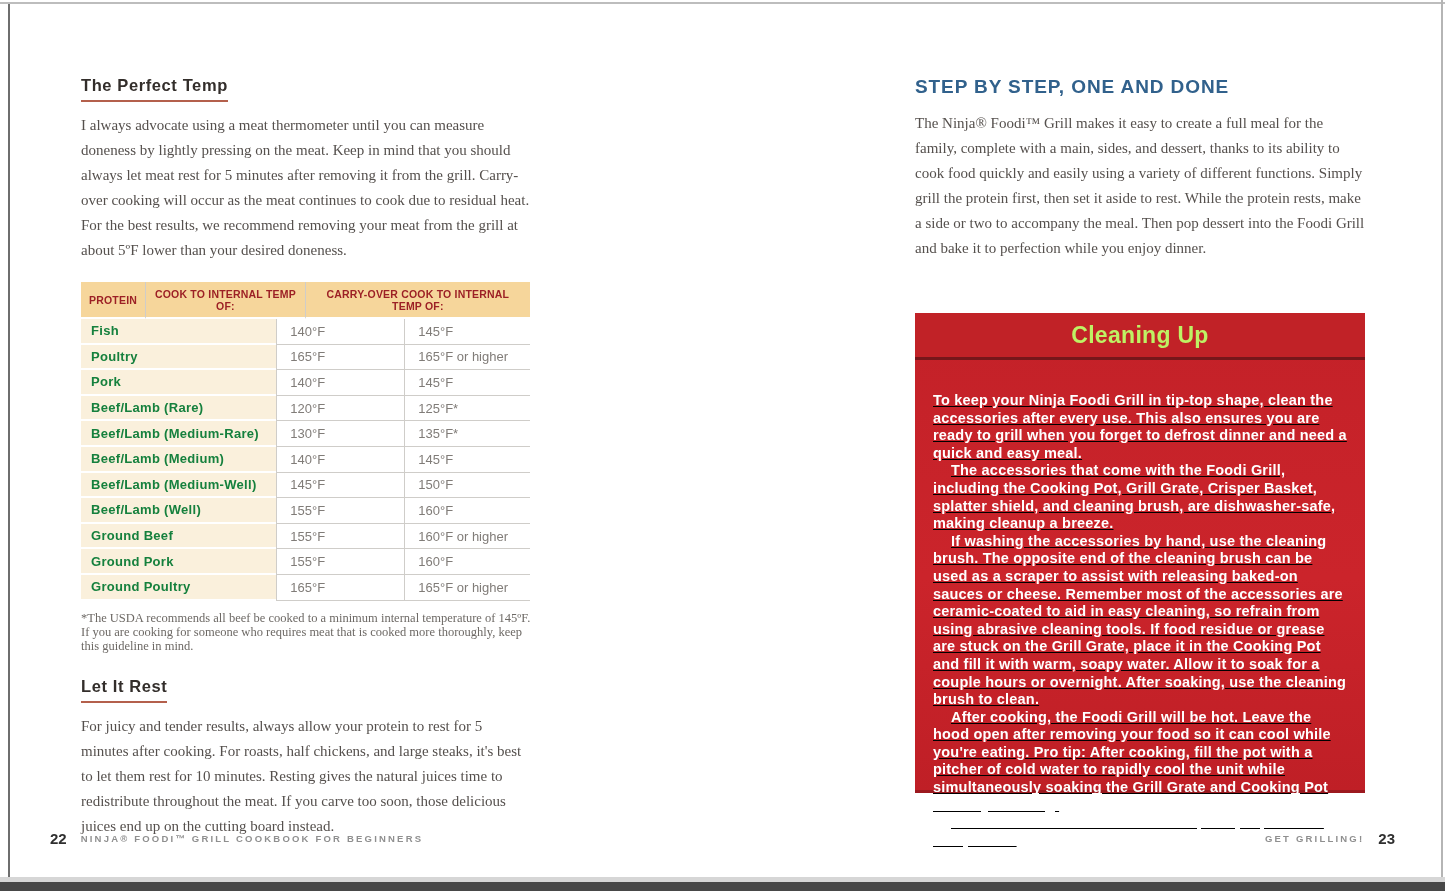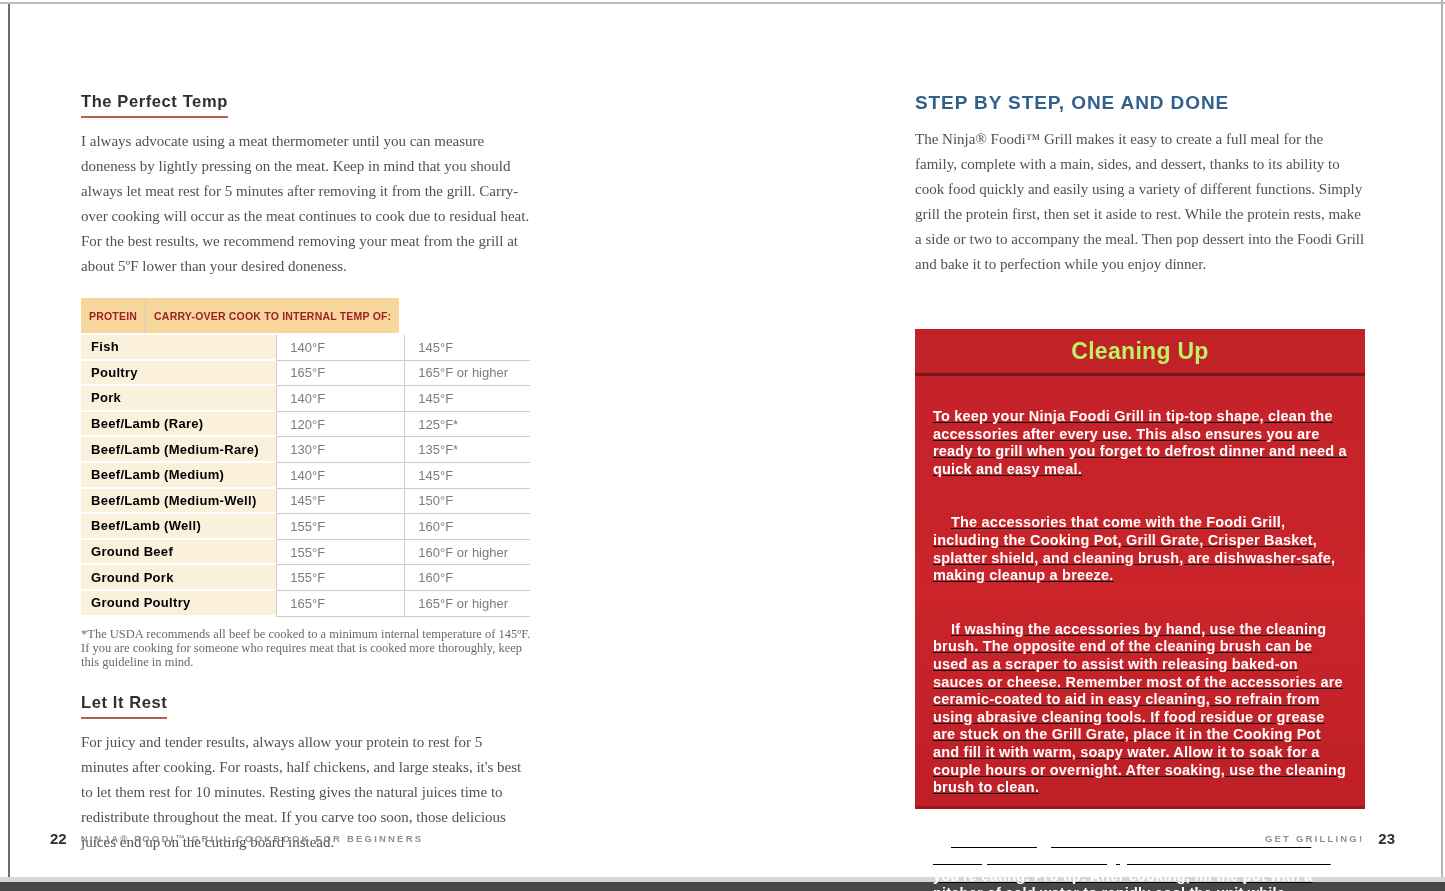--- a/index.html
+++ b/index.html
@@ -11,21 +11,21 @@
     overflow:hidden;
   }
   
   .edge-top    { position:absolute; left:0; top:2px; width:100%; height:2px; background:#bdbdbd; }
   .edge-right  { position:absolute; right:2px; top:0; width:2px; height:100%; background:#b5b5b5; }
   .edge-left   { position:absolute; left:8px; top:4px; width:2px; height:874px; background:#6e6e6e; }
   .edge-bottom-light { position:absolute; left:0; bottom:9px; width:100%; height:5px; background:#d6d6d6; }
   .edge-bottom-dark  { position:absolute; left:0; bottom:0; width:100%; height:9px; background:#474747; }
 
   
-  .col { position:absolute; top:92px; width:450px; }
+  .col { position:absolute; top:76px; width:450px; }
   .col-left  { left:81px; }
   .col-right { left:915px; }
 
   
   .sec-heading {
     display:inline-block;
     font-family:"Liberation Sans", sans-serif;
     font-weight:bold;
     font-size:16.5px;
     letter-spacing:0.6px;
@@ -59,21 +59,21 @@
   .td {
     height:25.6px;
     display:flex; align-items:center;
     font-size:13px;
   }
   .w1 { flex:0 0 43.5%; }
   .w2 { flex:0 0 28.5%; }
   .w3 { flex:0 0 28%; }
   .td.c1 {
     background:#faf0dc;
-    color:#000000;
+    color:#15803d;
     font-weight:bold;
     letter-spacing:0.3px;
     padding-left:10px;
     border-bottom:2px solid #ffffff;
   }
   .td.c2, .td.c3 {
     background:#ffffff;
     color:#807c78;
     padding-left:13px;
     border-bottom:1px solid #cfcdc9;
@@ -136,21 +136,21 @@
     letter-spacing:0.3px;
   }
   .callout-body { padding:32px 18px 0 18px;text-decoration:underline; }
   .callout-body p {
     color:#ffffff;
     font-weight:bold;
     font-size:14.5px;
     line-height:17.6px;
     letter-spacing:0.2px;
   }
-  .callout-body p + p { text-indent:18px;margin-top:36px; }
+  .callout-body p + p { text-indent:18px; }
 </style>
 </head>
 <body>
 
 <div class="edge-top"></div>
 <div class="edge-right"></div>
 <div class="edge-left"></div>
 <div class="edge-bottom-light"></div>
 <div class="edge-bottom-dark"></div>
 
@@ -159,20 +159,21 @@
   <div>
     <span class="sec-heading">The Perfect Temp</span>
   </div>
   <p class="body-text">I always advocate using a meat thermometer until you can measure doneness by lightly pressing on the meat. Keep in mind that you should always let meat rest for 5 minutes after removing it from the grill. Carry-over cooking will occur as the meat continues to cook due to residual heat. For the best results, we recommend removing your meat from the grill at about 5ºF lower than your desired doneness.</p>
 
   <div class="ptable">
     <div class="thead">
 
         <div class="th">PROTEIN</div>
 
+        <div class="th">COOK TO INTERNAL TEMP OF:</div>
 
         <div class="th">CARRY-OVER COOK TO INTERNAL TEMP OF:</div>
       </div>
     <div class="tbody">
 
         <div class="trow">
           <div class="td c1 w1">Fish</div>
           <div class="td c2 w2">140°F</div>
           <div class="td c3 w3">145°F</div>
         </div>

